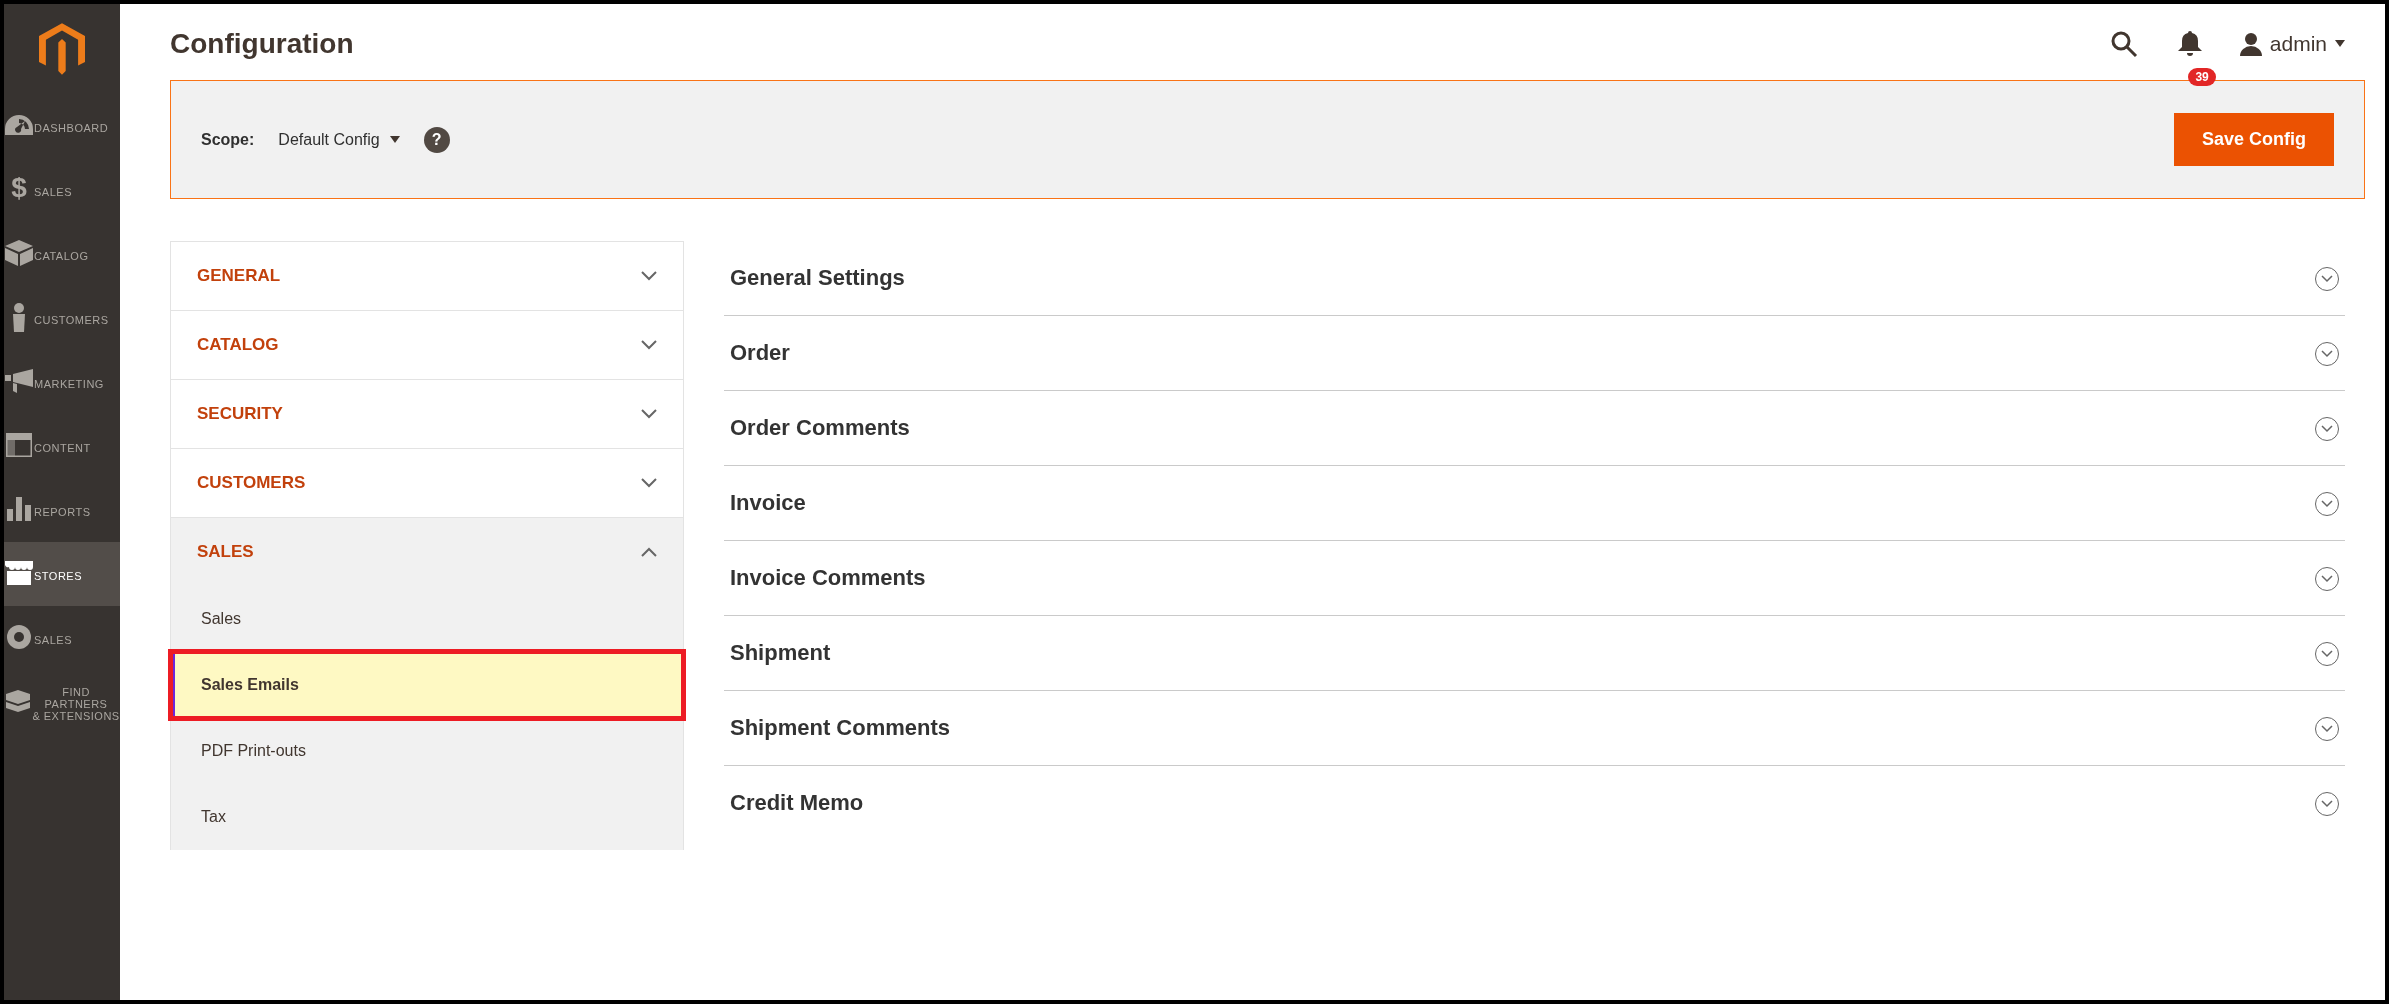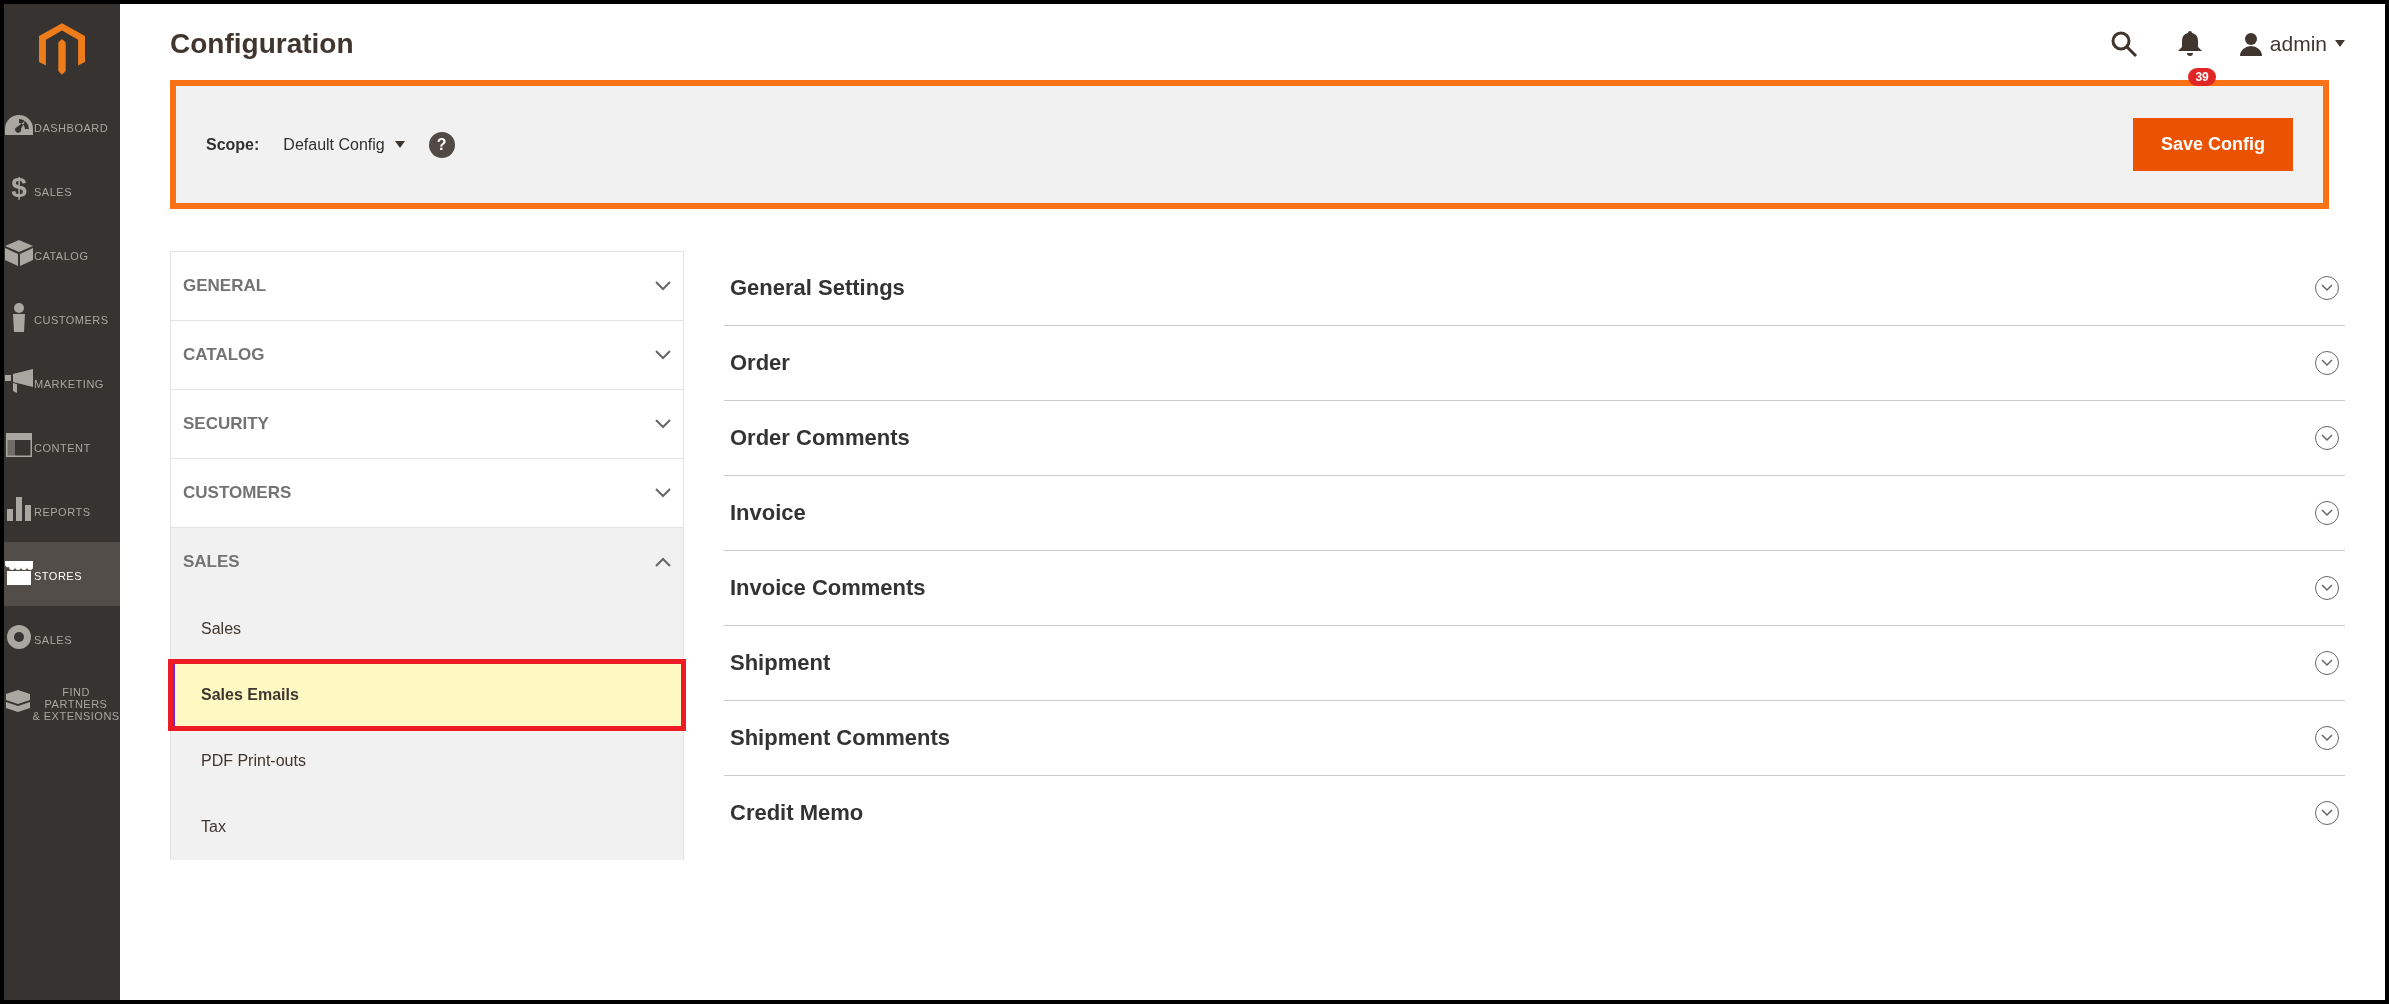--- a/index.html
+++ b/index.html
@@ -19,43 +19,43 @@
 
 
 .page-header { display: flex; align-items: center; justify-content: space-between; padding: 24px 40px 20px 50px; }
 .page-title { font-size: 28px; font-weight: 700; color: #41362f; }
 .header-actions { display: flex; align-items: center; gap: 34px; }
 .icon-btn { width: 32px; height: 32px; display:flex; align-items:center; justify-content:center; cursor:pointer; color: #41362f; position: relative; }
 .badge { position: absolute; top: -6px; right: -10px; background: #e22626; color: #fff; font-size: 12px; font-weight: 600; border-radius: 12px; padding: 1px 7px; line-height: 16px; margin-top: 46px; }
 .user-drop { display:flex; align-items:center; gap:8px; cursor:pointer; color:#41362f; font-size: 21px; }
 
 
-.scope-bar { background: #f1f1f1; margin: 0 56px 0 50px; padding: 32px 30px; display:flex; align-items:center; justify-content:space-between; border: 6px solid #f97316; }
+.scope-bar { background: #f1f1f1; margin: 0 20px 0 50px; padding: 32px 30px; display:flex; align-items:center; justify-content:space-between; border: 1px solid #f97316; }
 .scope-left { display:flex; align-items:center; gap: 24px; }
 .scope-label { font-weight: 700; font-size: 16px; color: #303030; }
 .scope-select { display:flex; align-items:center; gap:10px; font-size: 16px; color:#303030; cursor:pointer; }
 .help-circle { width: 26px; height: 26px; border-radius: 50%; background: #514943; color: #fff; display:flex; align-items:center; justify-content:center; font-weight:700; font-size:16px; cursor:pointer; }
 .btn-primary { background: #eb5202; color: #fff; border: none; padding: 16px 28px; font-size: 18px; font-weight: 600; cursor:pointer; }
 
 
 .content-row { display:flex; padding: 42px 40px 0 50px; gap: 0; }
 
 
 .config-tabs { width: 514px; flex-shrink:0; }
-.tab-item { border: 1px solid #e3e3e3; border-bottom: none; padding: 24px 12px; display:flex; align-items:center; justify-content:space-between; font-size: 17px; font-weight:600; color:#737373; cursor:pointer; background:#fff; }
+.tab-item { border: 1px solid #e3e3e3; border-bottom: none; padding: 24px 26px; display:flex; align-items:center; justify-content:space-between; font-size: 17px; font-weight:600; color:#c2410c; cursor:pointer; background:#fff; }
 .tab-item.active { background:#f1f1f1; }
 .tab-item:last-of-type { border-bottom: 1px solid #e3e3e3; }
 .sub-items { background:#f1f1f1; border-left:1px solid #e3e3e3; border-right:1px solid #e3e3e3; }
 .sub-item { padding: 24px 26px 24px 30px; font-size:16px; color:#41362f; cursor:pointer; }
 .sub-item.current { background:#fef9c3; font-weight:600; border-left: 4px solid #6d28d9; padding-left: 26px; }
 .sub-item.highlighted { outline: 5px solid #ed1c24; outline-offset: -2px; }
 
 
 .settings-panel { flex:1; padding-left: 40px; }
-.section-row { border-bottom: 1px solid #cacaca; padding: 24px 6px; display:flex; align-items:center; justify-content:space-between; cursor:pointer; }
+.section-row { border-bottom: 1px solid #cacaca; padding: 24px 6px; display:flex; align-items:flex-end; justify-content:space-between; cursor:pointer; }
 .section-row .title { font-size: 22px; font-weight:600; color:#333; }
 .collapse-icon { width: 24px; height:24px; border:1px solid #666; border-radius:50%; display:flex; align-items:center; justify-content:center; color:#666; }
 
 svg { display:block; }
 </style>
 </head>
 <body>
 
 <div class="app">
 

